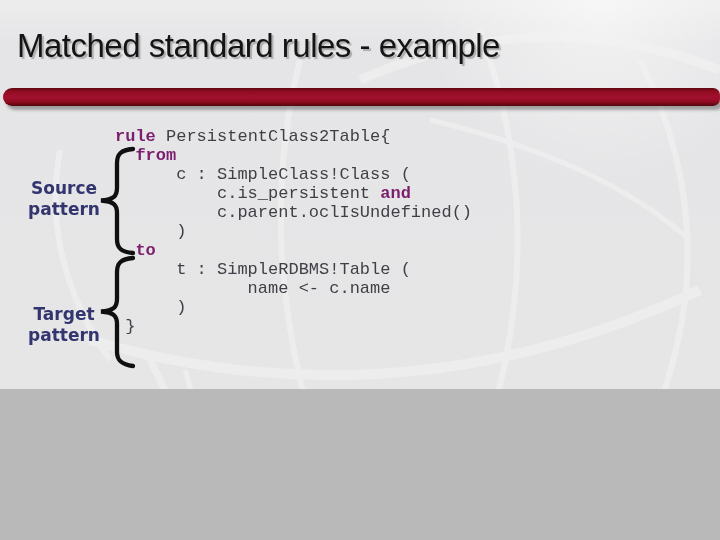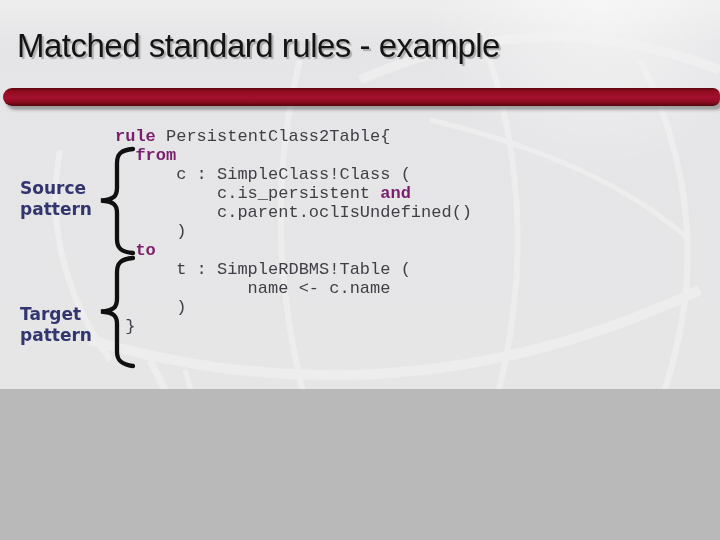--- a/index.html
+++ b/index.html
@@ -24,21 +24,21 @@
   }
   .code{
     position:absolute;left:115px;top:127px;margin:0;
     font-family:"Liberation Mono",monospace;font-size:17px;line-height:19px;
     color:var(--code-text,#3f3f46);white-space:pre;
   }
   .code .kw{color:var(--keyword,#7b1e6e);font-weight:bold;}
   .braces{position:absolute;left:0;top:0;pointer-events:none;}
   .braces path{stroke:#101010;stroke-width:4.3;fill:none;stroke-linecap:round;}
   .plabel{
-    position:absolute;left:20px;width:88px;text-align:left;
+    position:absolute;left:20px;width:88px;text-align:center;
     color:var(--label-text,#32356e);font-weight:bold;font-size:17px;line-height:21px;
     white-space:pre-line;font-family:"DejaVu Sans",sans-serif;
   }
   .plabel.src{top:178px;}
   .plabel.tgt{top:304px;}
   .pagenum{
     position:absolute;left:349px;top:513px;
     font-family:"Liberation Serif",serif;font-weight:normal;font-size:20px;color:#1b1b1b;
   }
   .logo{position:absolute;left:578px;top:511px;width:142px;height:29px;}

